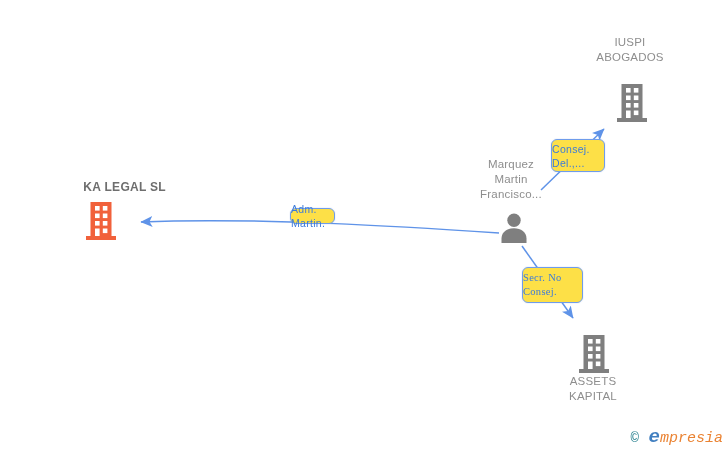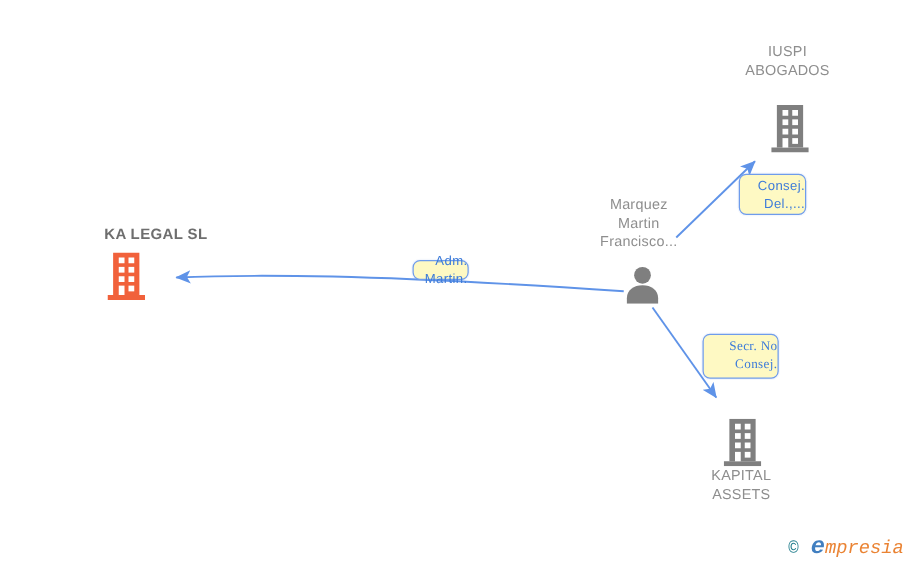--- a/index.html
+++ b/index.html
@@ -8,27 +8,26 @@
     font-family:"Liberation Sans",sans-serif;
   }
   .edges-layer{position:absolute;left:0;top:0;width:728px;height:450px;z-index:1;}
   .node-label{
     position:absolute;text-align:center;color:#8e8e8e;
     font-size:11.5px;line-height:15px;z-index:2;letter-spacing:.2px;
   }
   .node-label.main{color:#6e6e6e;font-weight:bold;font-size:12px;letter-spacing:.3px;text-align:right;}
   .node-icon{position:absolute;z-index:2;line-height:0;}
   .edge-box{
-    position:absolute;z-index:3;background:#fef9c3;
+    position:absolute;z-index:3;background:#fde047;
     border:1.5px solid #6f9ceb;border-radius:6px;
-    color:#3d7bd9;font-size:10.5px;line-height:14px;text-align:right;
+    color:#3d7bd9;font-size:10.5px;line-height:14px;text-align:left;
     display:flex;flex-direction:column;justify-content:center;
     box-sizing:border-box;letter-spacing:.3px;
     box-shadow:0 0 0 1px rgba(111,156,235,0.08);
-    margin-left:40px;
   }
   .brand{
     position:absolute;right:5px;bottom:2px;z-index:4;
     font-family:Liberation Mono, monospace;font-style:italic;white-space:nowrap;
   }
   .brand .copy{color:#26808f;font-size:14px;font-style:normal;}
   .brand .e{color:#417fc0;font-size:19px;font-weight:bold;}
   .brand .rest{color:#ea8333;font-size:15px;}
 </style>
 </head>
@@ -102,22 +101,22 @@
       <rect x="16.8" y="4" width="4.6" height="4.6" fill="#ffffff"></rect>
       <rect x="9" y="11.5" width="4.6" height="4.6" fill="#ffffff"></rect>
       <rect x="16.8" y="11.5" width="4.6" height="4.6" fill="#ffffff"></rect>
       <rect x="9" y="19" width="4.6" height="4.6" fill="#ffffff"></rect>
       <rect x="16.8" y="19" width="4.6" height="4.6" fill="#ffffff"></rect>
       <rect x="9" y="26.5" width="4.6" height="7.5" fill="#ffffff"></rect>
       <rect x="16.8" y="26.5" width="4.6" height="4.6" fill="#ffffff"></rect>
     </svg>
   </div>
   <div class="node-label" style="left:533px;top:374px;width:120px;">
+    <div>ASSETS</div>
     <div>KAPITAL</div>
-    <div>ASSETS</div>
   </div>
 
   <div class="edge-box" style="left:290px;top:208px;width:45px;height:16px;">
     <div>Adm.</div>
     <div>Martin.</div>
   </div>
   <div class="edge-box" style="left:551px;top:139px;width:54px;height:33px;">
     <div>Consej.</div>
     <div>Del.,...</div>
   </div>

